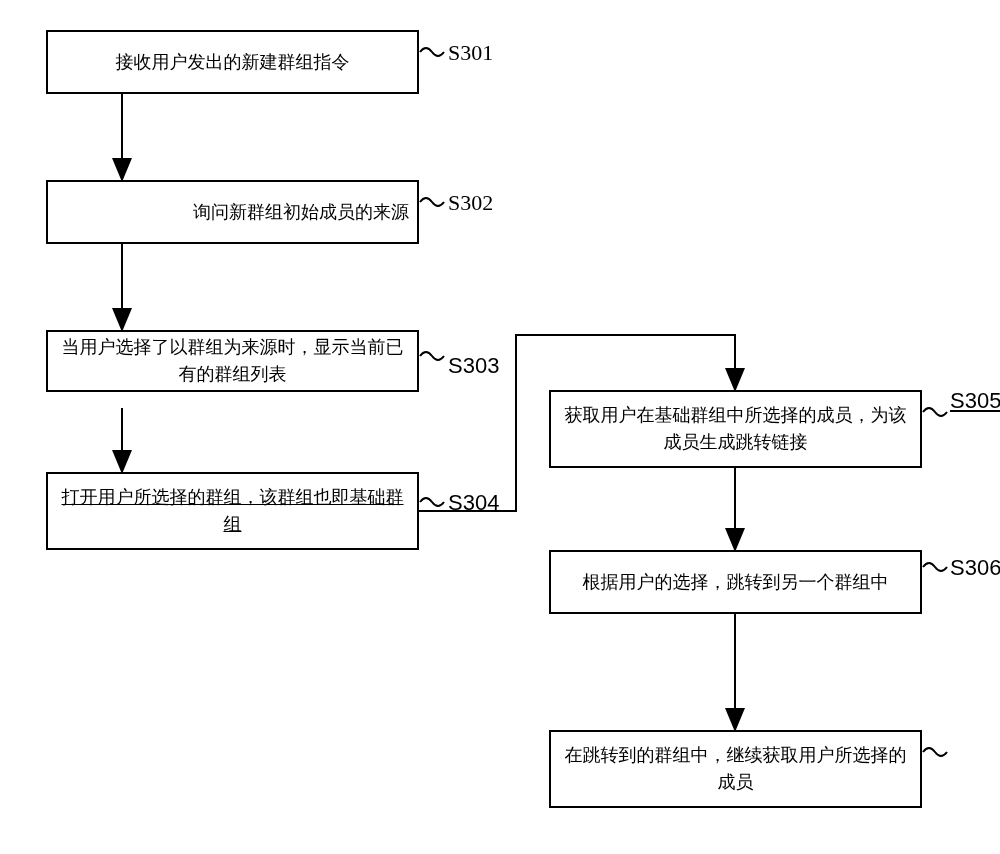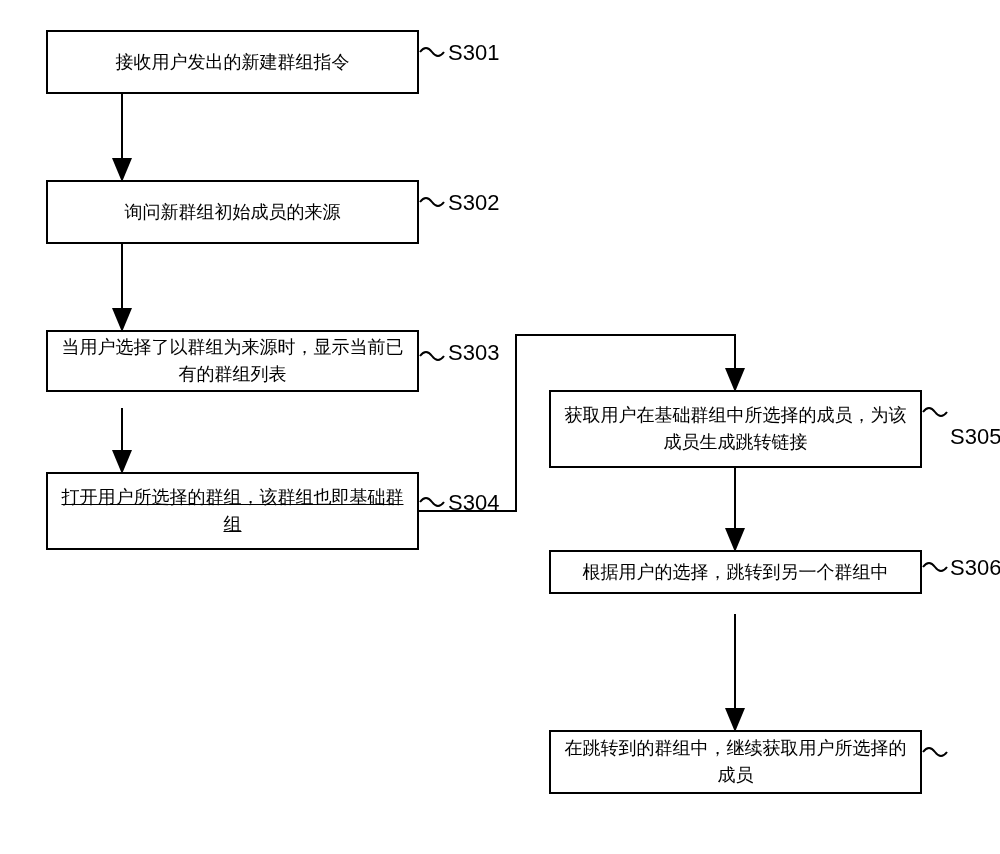--- a/index.html
+++ b/index.html
@@ -40,48 +40,48 @@
   }
   .squiggle { stroke: #000; stroke-width: 2; fill: none; }
   .arrow-line { stroke: #000; stroke-width: 2; fill: none; }
 </style>
 </head>
 <body>
 
 <div class="node" style="left:46px; top:30px; width:373px; height:64px;">
   <span>接收用户发出的新建群组指令</span>
 </div>
-<div class="label" style="left:448px; top:40px;">S301</div>
+<div class="label" style="left:448px; top:40px;font-family:Liberation Serif, serif;">S301</div>
 
-<div class="node" style="left:46px; top:180px; width:373px; height:64px;">
+<div class="node" style="left:46px; top:180px; width:373px; height:64px;justify-content:flex-end;">
   <span>询问新群组初始成员的来源</span>
 </div>
-<div class="label" style="left:448px; top:190px;">S302</div>
+<div class="label" style="left:448px; top:190px;font-family:Liberation Serif, serif;">S302</div>
 
 <div class="node" style="left:46px; top:330px; width:373px; height:62px;">
   <span>当用户选择了以群组为来源时，显示当前已有的群组列表</span>
 </div>
-<div class="label" style="left:448px; top:340px;">S303</div>
+<div class="label" style="left:448px; top:353px;">S303</div>
 
 <div class="node" style="left:46px; top:472px; width:373px; height:78px;text-decoration:underline;">
   <span>打开用户所选择的群组，该群组也即基础群组</span>
 </div>
 <div class="label" style="left:448px; top:490px;text-align:right;">S304</div>
 
 <div class="node" style="left:549px; top:390px; width:373px; height:78px;">
   <span>获取用户在基础群组中所选择的成员，为该成员生成跳转链接</span>
 </div>
-<div class="label" style="left:950px; top:424px;">S305</div>
+<div class="label" style="left:950px; top:388px;text-decoration:underline;">S305</div>
 
-<div class="node" style="left:549px; top:550px; width:373px; height:44px;align-items:center;">
+<div class="node" style="left:549px; top:550px; width:373px; height:64px;align-items:center;">
   <span>根据用户的选择，跳转到另一个群组中</span>
 </div>
 <div class="label" style="left:950px; top:555px;text-align:center;">S306</div>
 
-<div class="node" style="left:549px; top:730px; width:373px; height:64px;">
+<div class="node" style="left:549px; top:730px; width:373px; height:78px;">
   <span>在跳转到的群组中，继续获取用户所选择的成员</span>
 </div>
 <div class="label" style="left:1005px; top:740px;">S307</div>
 
 <svg class="overlay">
   <defs>
     <marker id="arrowhead" markerWidth="12" markerHeight="10" refX="10" refY="5" orient="auto">
       <polygon points="0 0, 12 5, 0 10" fill="#000"></polygon>
     </marker>
   </defs>

